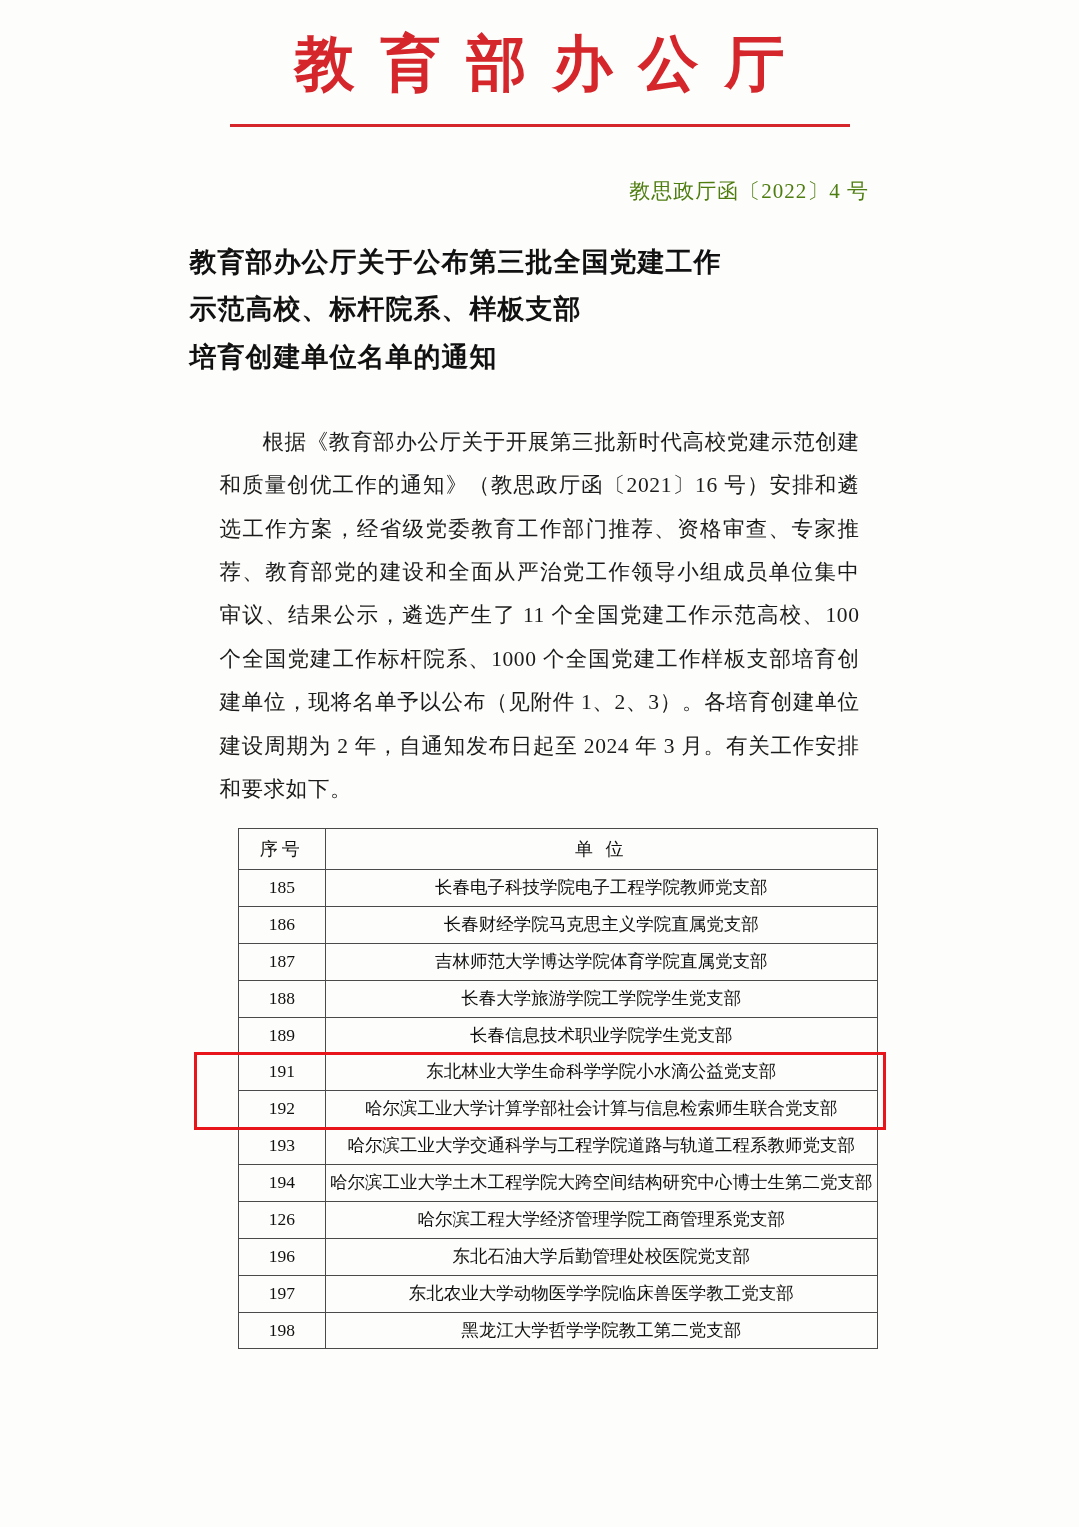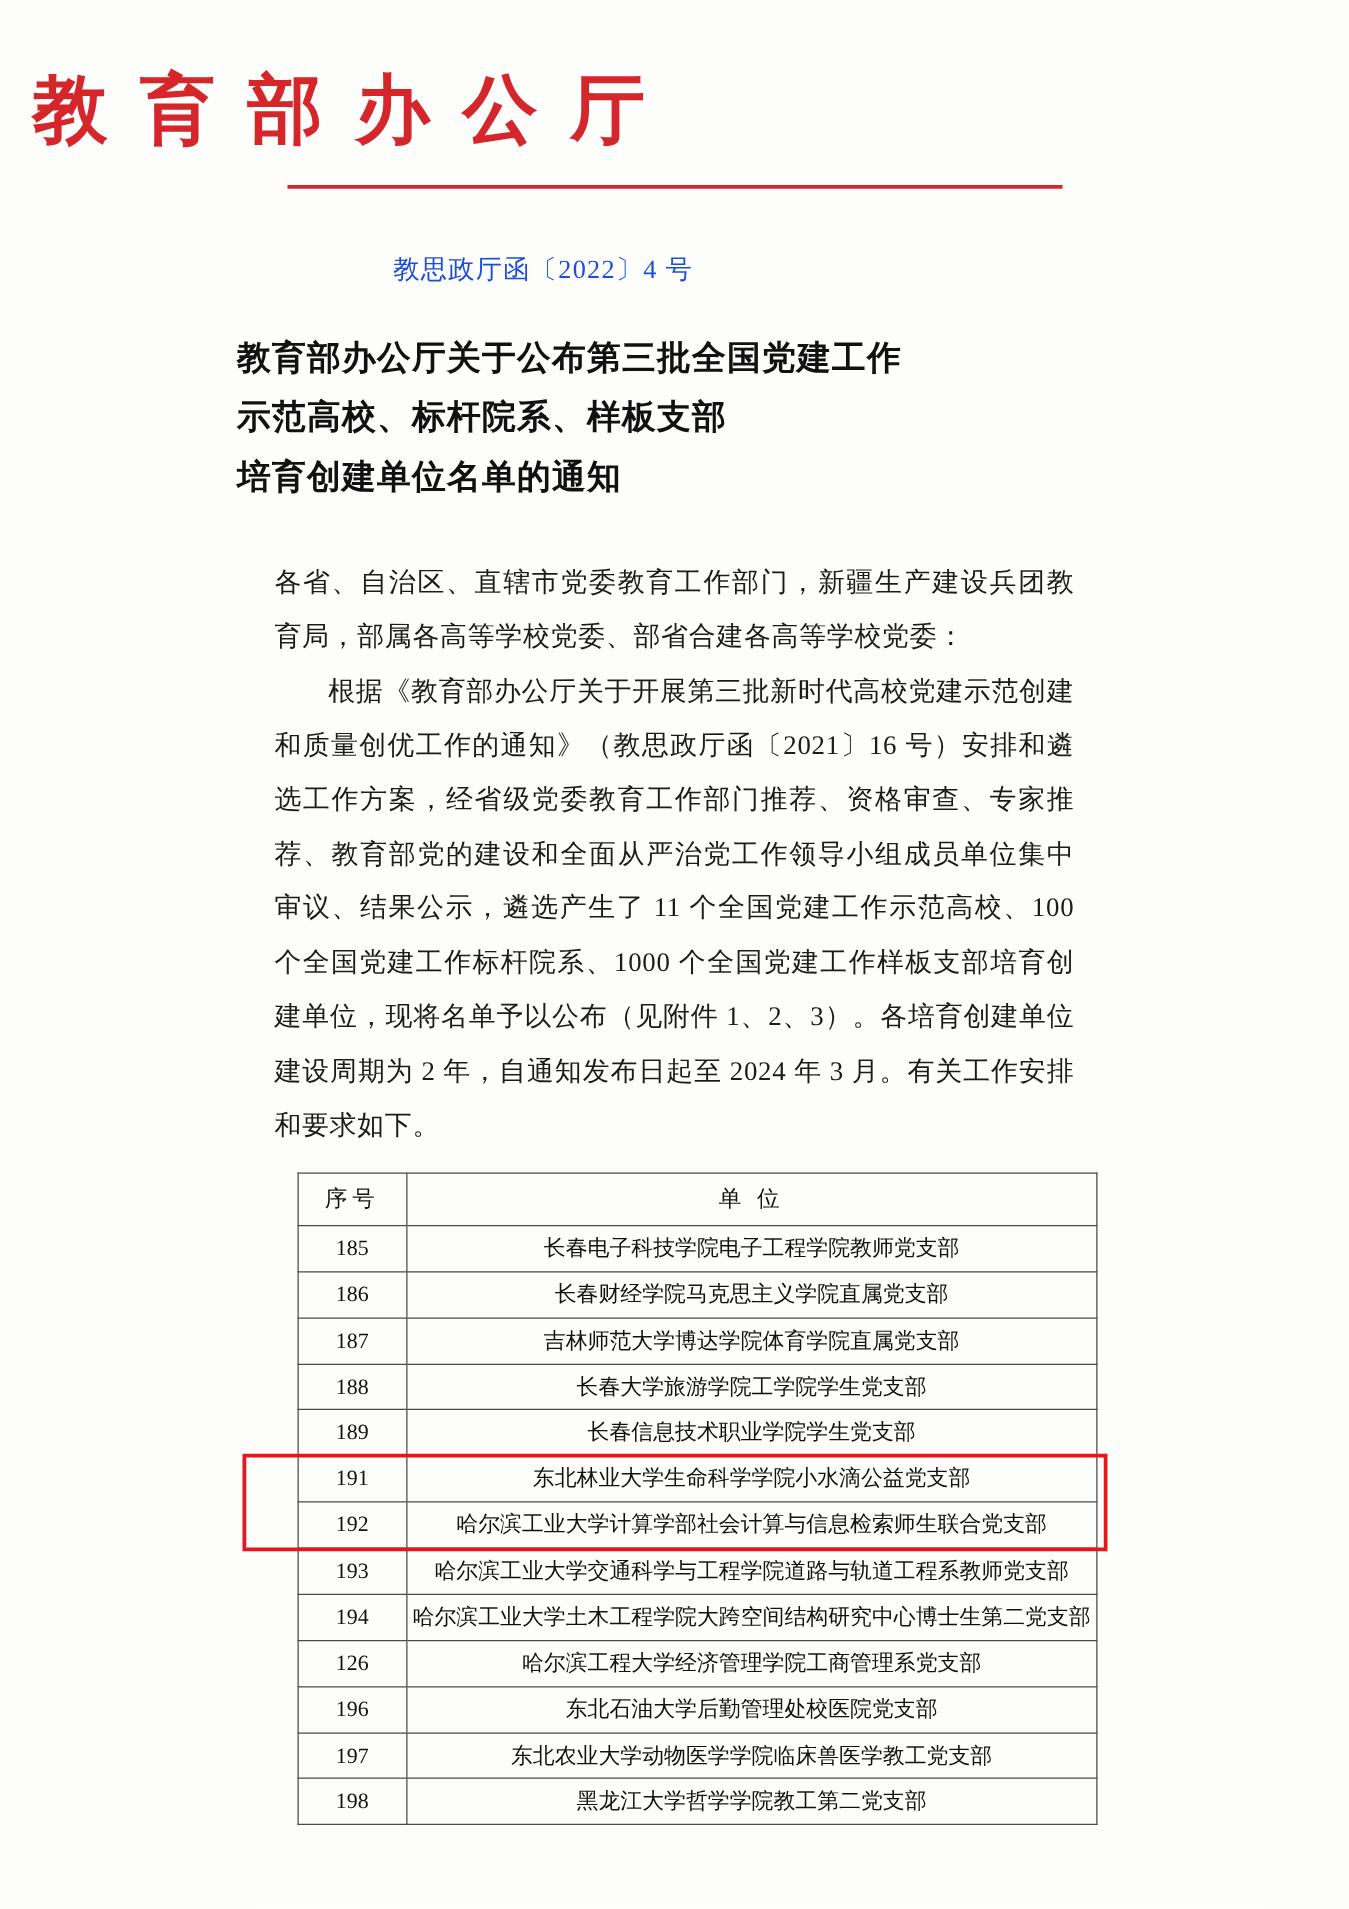--- a/index.html
+++ b/index.html
@@ -20,21 +20,22 @@
     width: 1079px;
     height: 1527px;
     box-sizing: border-box;
     padding: 0;
     position: relative;
     background: #fdfdfb;
   }
 
   
   .letterhead {
-    padding-top: 52px;
+    text-align: center;
+    padding-top: 28px;
   }
   .letterhead-title {
     color: #d4262b;
     font-family: "Liberation Serif", "DejaVu Serif", serif;
     font-size: 60px;
     font-weight: bold;
     letter-spacing: 26px;
     text-indent: 26px;
     line-height: 1.2;
     white-space: nowrap;
@@ -44,25 +45,25 @@
     width: 620px;
   }
   .letterhead-rule {
     height: 3px;
     background: #d4262b;
     width: 100%;
   }
 
   
   .docnum {
-    text-align: center;
+    text-align: right;
     margin: 50px 210px 0 0;
     font-size: 21px;
     letter-spacing: 1px;
-    color: #1d4ed8;
+    color: #4d7c0f;
   }
 
   
   .doc-title {
     margin: 34px auto 0 auto;
     width: 700px;
     font-size: 27px;
     font-weight: bold;
     line-height: 1.75;
     letter-spacing: 1px;
@@ -135,21 +136,20 @@
 
   <div class="docnum">教思政厅函〔2022〕4 号</div>
 
   <div class="doc-title">
     <div>教育部办公厅关于公布第三批全国党建工作</div>
     <div>示范高校、标杆院系、样板支部</div>
     <div>培育创建单位名单的通知</div>
   </div>
 
   <div class="body-text">
-    <p>各省、自治区、直辖市党委教育工作部门，新疆生产建设兵团教育局，部属各高等学校党委、部省合建各高等学校党委：</p>
     <p class="indent">根据《教育部办公厅关于开展第三批新时代高校党建示范创建和质量创优工作的通知》（教思政厅函〔2021〕16 号）安排和遴选工作方案，经省级党委教育工作部门推荐、资格审查、专家推荐、教育部党的建设和全面从严治党工作领导小组成员单位集中审议、结果公示，遴选产生了 11 个全国党建工作示范高校、100 个全国党建工作标杆院系、1000 个全国党建工作样板支部培育创建单位，现将名单予以公布（见附件 1、2、3）。各培育创建单位建设周期为 2 年，自通知发布日起至 2024 年 3 月。有关工作安排和要求如下。</p>
   </div>
 
   <div class="table-wrap">
     <table class="list">
       <colgroup>
           <col class="c-no">
           <col>
         </colgroup>
       <thead>

